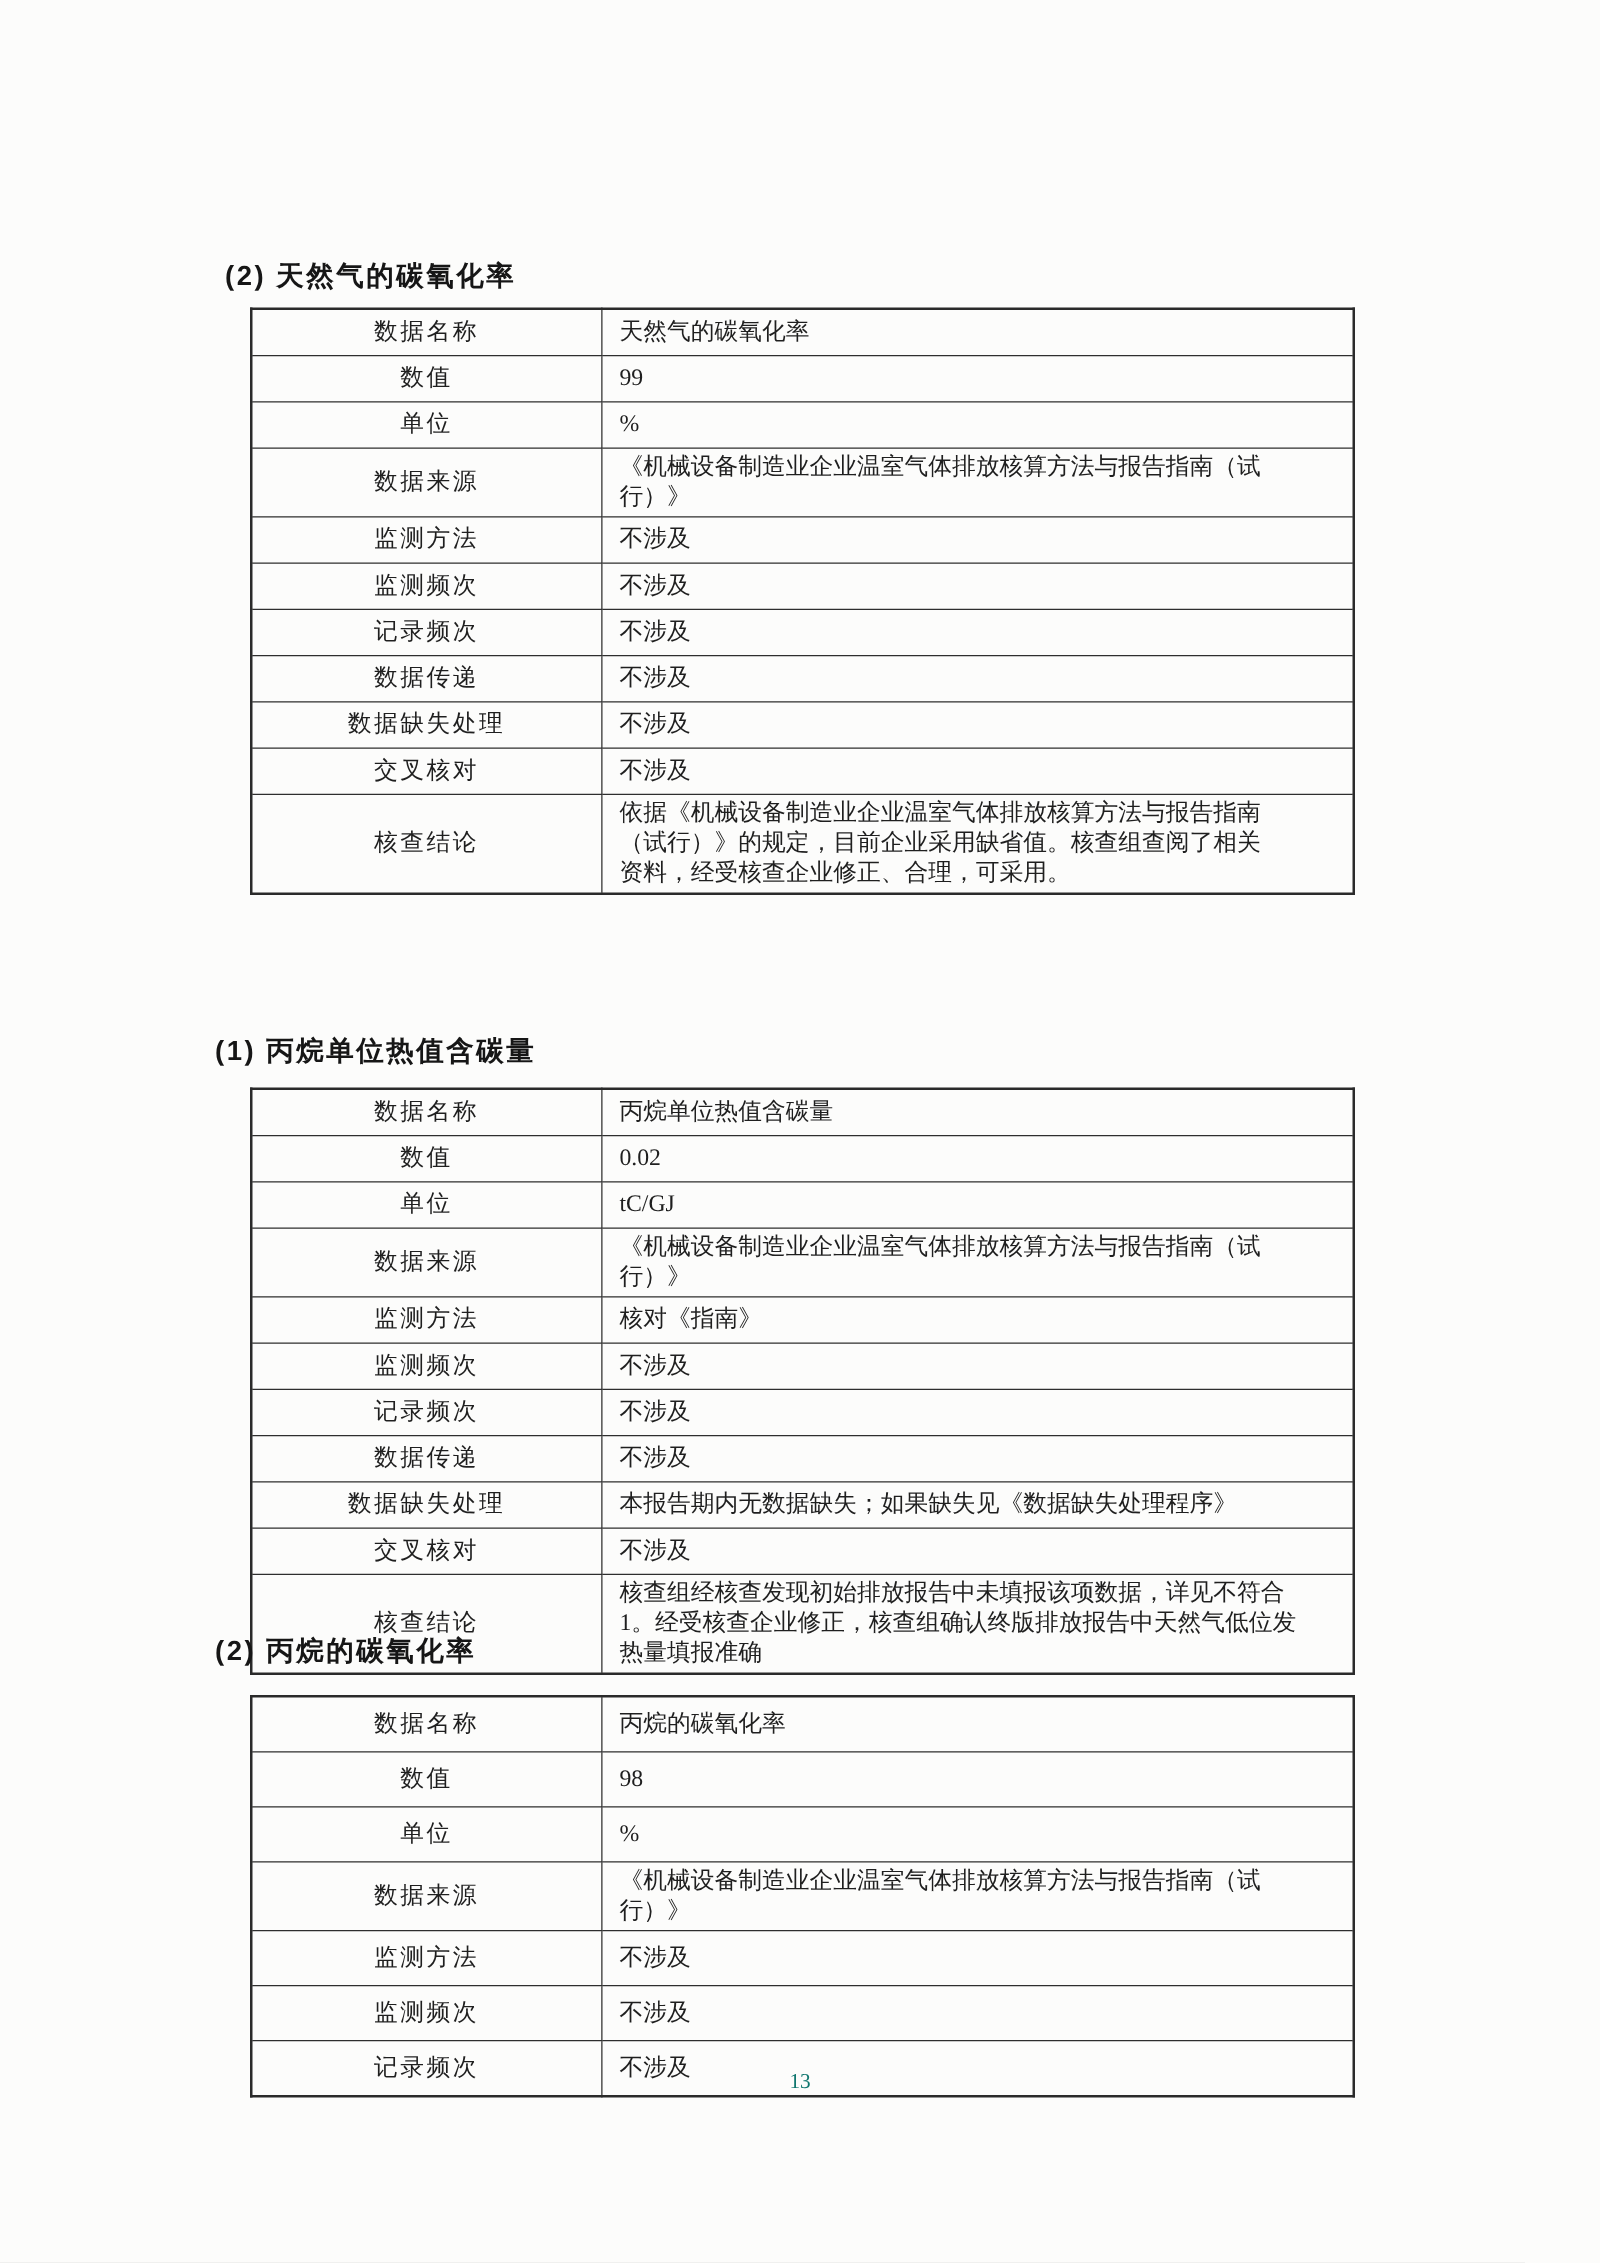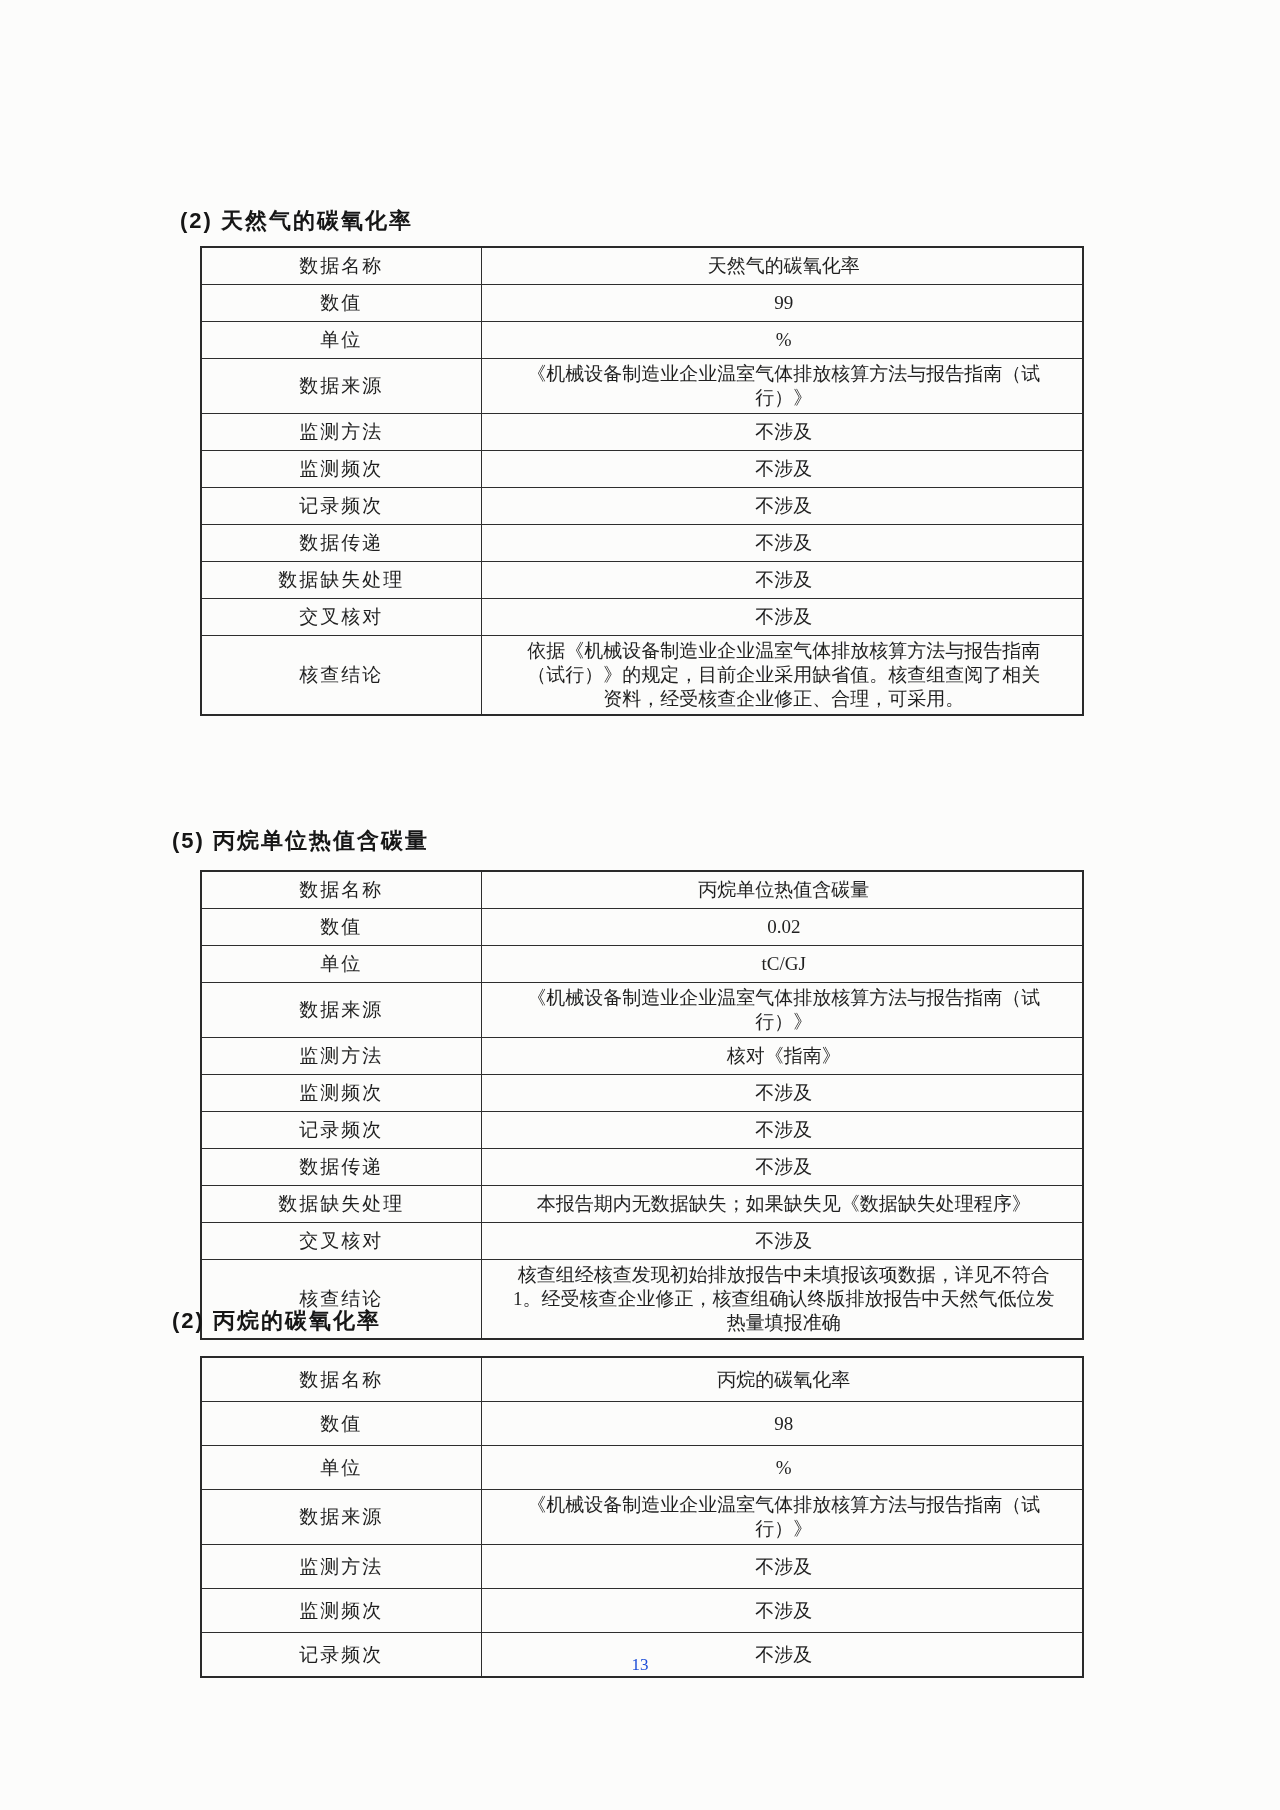--- a/index.html
+++ b/index.html
@@ -37,32 +37,32 @@
   }
   table.data-table{border:2px solid #2a2a2a;}
   col.c-label{width:280px;}
   col.c-value{width:602px;}
   td.lbl{
     text-align:center;
     letter-spacing:2px;
     padding:3px 4px;
   }
   td.val{
-    text-align:center;
+    text-align:left;
     padding:3px 10px 3px 14px;
   }
   td.val span{white-space:pre-line;}
   .t1 td{height:30px;}
   .t3 td{height:37px;line-height:25px;}
   .page-number{
     position:absolute;
     left:0;top:1655px;width:100%;
     text-align:center;
     font-size:17px;
-    color:#1d4ed8;
+    color:#0f766e;
   }
 </style>
 </head>
 <body>
 
 <div class="page">
 
   <div class="heading h-sub" style="left:180px;top:206px;">(2) 天然气的碳氧化率</div>
 
   <table class="data-table t1" style="left:200px;top:246px;">
@@ -115,21 +115,21 @@
       <tr>
         <td class="lbl"><span>核查结论</span></td>
         <td class="val"><span>依据《机械设备制造业企业温室气体排放核算方法与报告指南
 （试行）》的规定，目前企业采用缺省值。核查组查阅了相关
 资料，经受核查企业修正、合理，可采用。</span></td>
       </tr>
     </tbody>
   </table>
 
 
-  <div class="heading h-sub" style="left:172px;top:826px;">(5) 丙烷单位热值含碳量</div>
+  <div class="heading h-sub" style="left:172px;top:826px;">(1) 丙烷单位热值含碳量</div>
 
   <table class="data-table t1" style="left:200px;top:870px;">
     <colgroup>
         <col class="c-label">
         <col class="c-value">
       </colgroup>
     <tbody>
       <tr>
         <td class="lbl"><span>数据名称</span></td>
         <td class="val"><span>丙烷单位热值含碳量</span></td>

